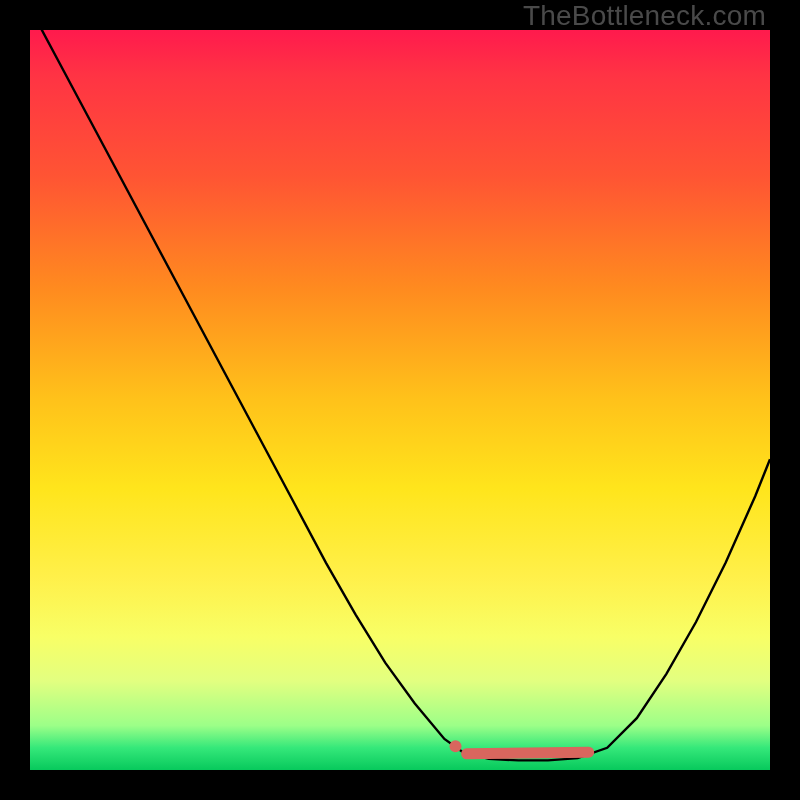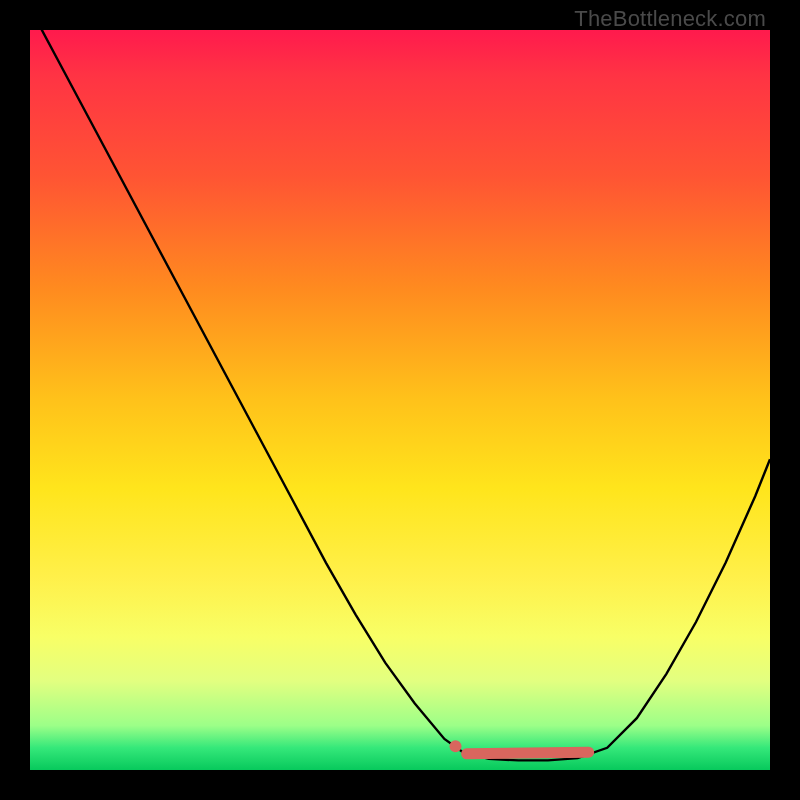--- a/index.html
+++ b/index.html
@@ -43,24 +43,24 @@
       #fff04a 74%,
       #f8ff66 82%,
       #e2ff80 88%,
       #9cff88 94%,
       #35e87a 97%,
       #07c95c 100%
     );
   }
   .watermark {
     position: absolute;
-    top: 6px;
+    top: 0;
     right: 34px;
     color: #4a4a4a;
-    font-size: 22px;
+    font-size: 28px;
     letter-spacing: 0.2px;
   }
   svg.curve {
     position: absolute;
     left: 0;
     top: 0;
     width: 100%;
     height: 100%;
   }
 </style>

